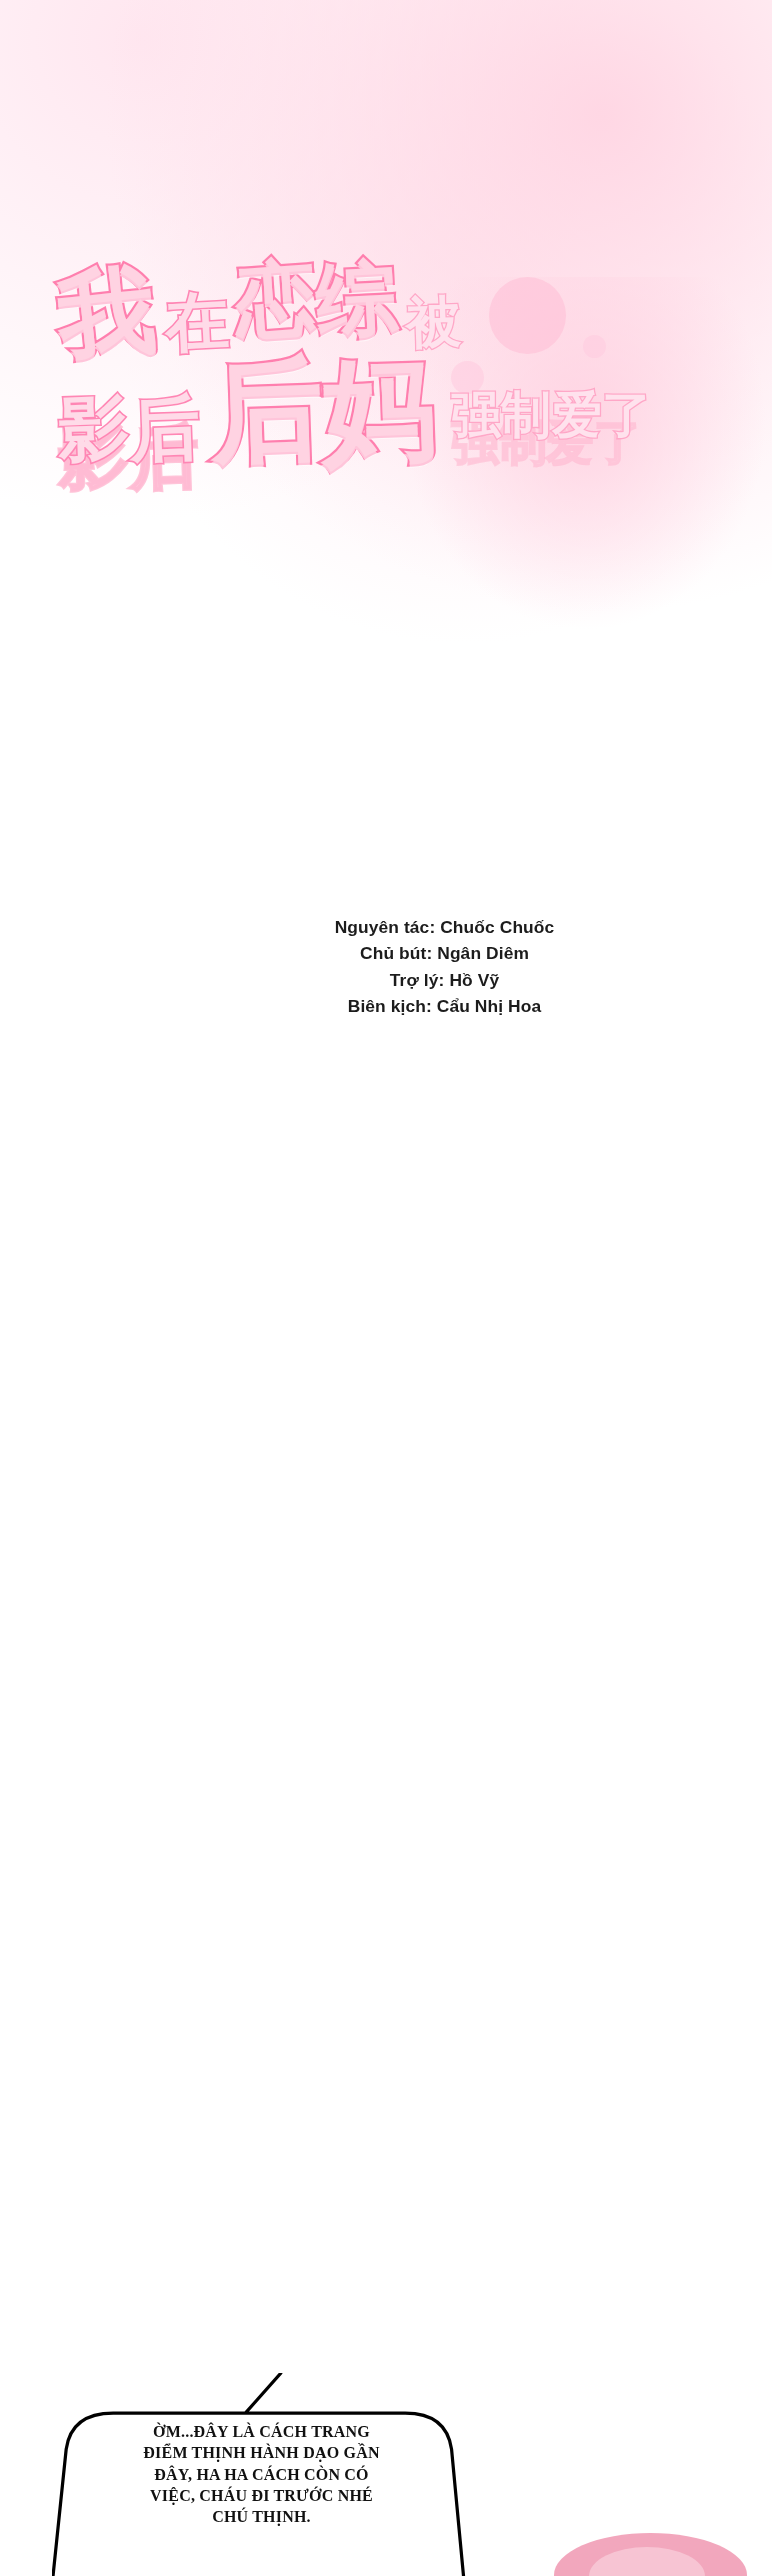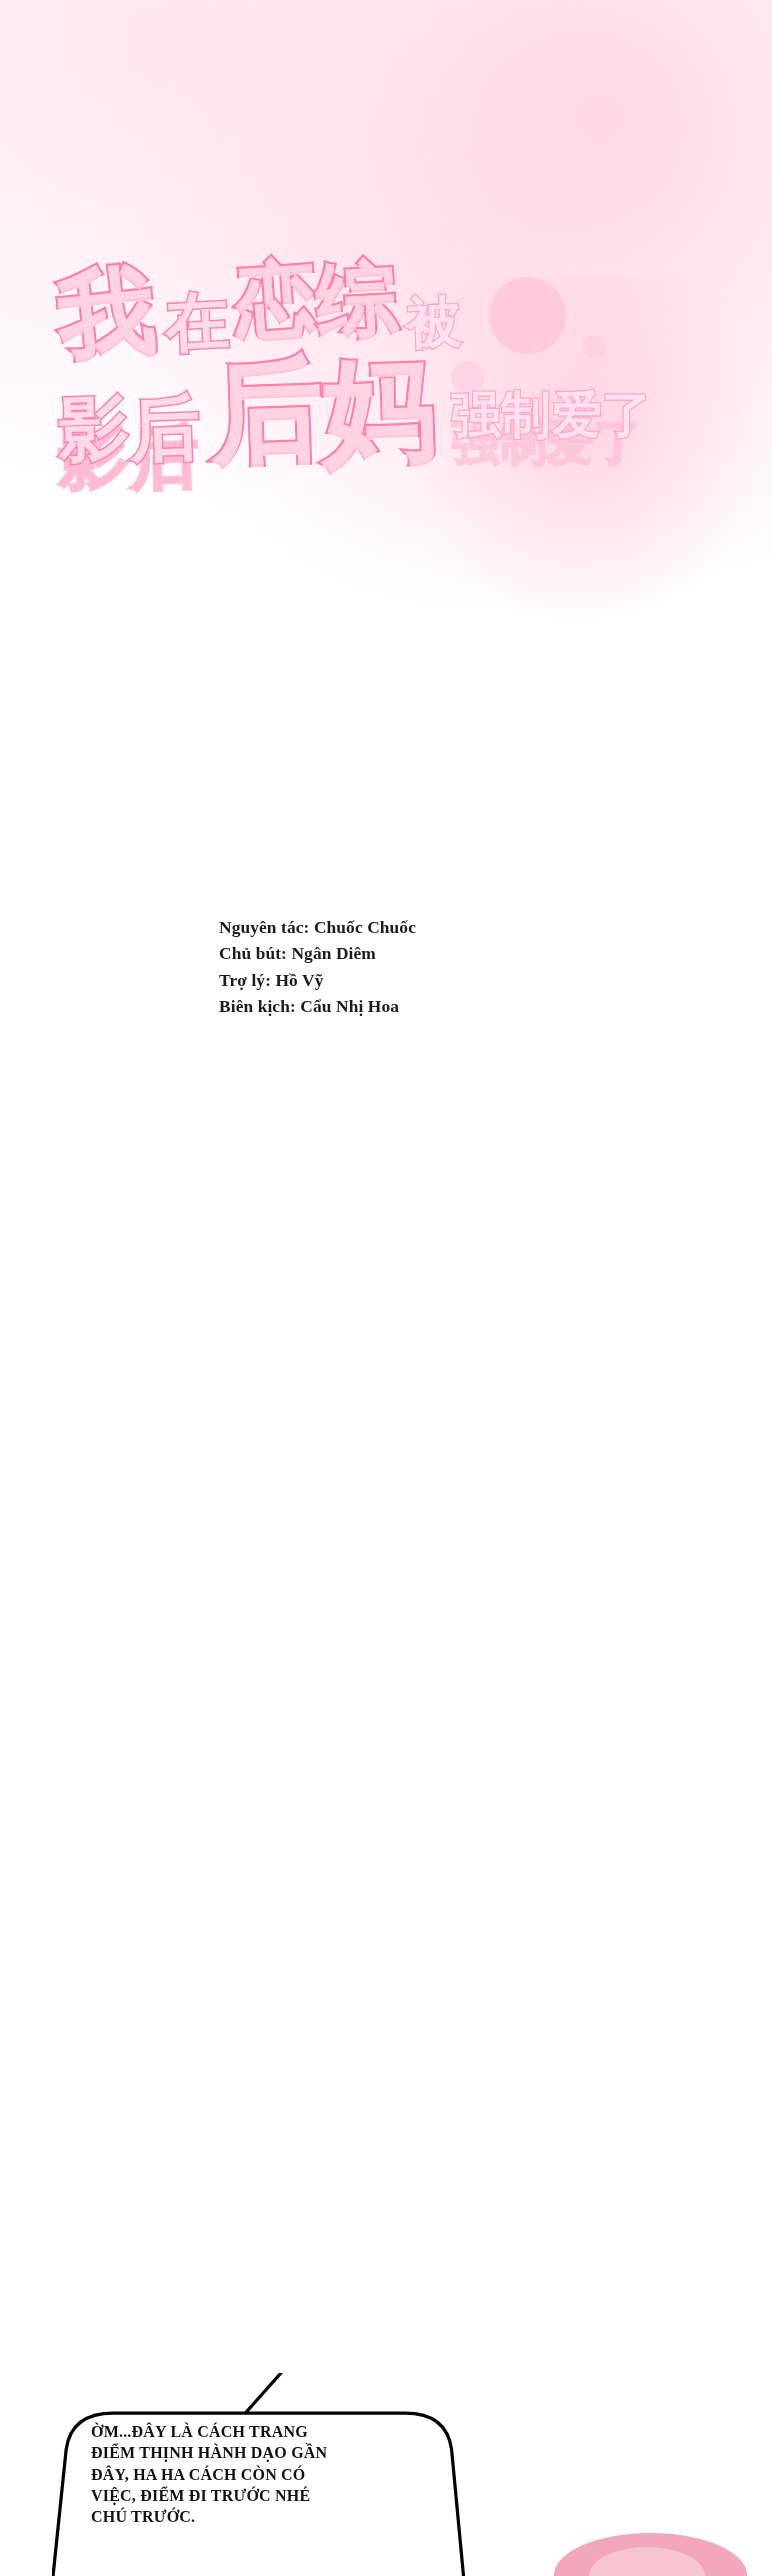--- a/index.html
+++ b/index.html
@@ -113,48 +113,49 @@
   }
 
   
   .credits {
     position: absolute;
     left: 219px;
     top: 914px;
     width: 451px;
   }
   .credits .line {
-    font-family: Liberation Serif, serif;
+    font-family: Liberation Sans, sans-serif;
     font-weight: 700;
     font-size: 17.4px;
     line-height: 1.52;
     color: #1c1c1c;
     letter-spacing: 0.1px;
     white-space: pre;
+    text-align: center;
   }
 
   
   .bubble-wrap {
     position: absolute;
     left: 52px;
     top: 2373px;
     width: 464px;
     height: 213px;
   }
   .bubble-svg {
     position: absolute;
     left: 0;
     top: 0;
   }
   .bubble-text {
     position: absolute;
     left: 39px;
     top: 48px;
     width: 341px;
-    text-align: left;
+    text-align: center;
     font-family: "Liberation Serif", serif;
     font-weight: 700;
     font-size: 16px;
     line-height: 1.33;
     color: #111111;
     letter-spacing: 0.2px;
   }
 
   
   .next-panel {
@@ -217,22 +218,22 @@
   </div>
 
   <div class="bubble-wrap">
     <svg class="bubble-svg" width="464" height="213" viewBox="0 0 720 330">
       <path d="M 355 0 L 300 62 L 95 62 Q 30 62 22 118 L 0 330 L 640 330 L 620 118 Q 612 62 548 62 L 300 62 Z" fill="#ffffff" stroke="#000000" stroke-width="5" stroke-linejoin="round"></path>
     </svg>
     <div class="bubble-text">
       <div>ỜM...ĐÂY LÀ CÁCH TRANG</div>
       <div>ĐIỂM THỊNH HÀNH DẠO GẦN</div>
       <div>ĐÂY, HA HA CÁCH CÒN CÓ</div>
-      <div>VIỆC, ĐIỂM ĐI TRƯỚC NHÉ</div>
-      <div>CHÚ TRƯỚC.</div>
+      <div>VIỆC, CHÁU ĐI TRƯỚC NHÉ</div>
+      <div>CHÚ THỊNH.</div>
     </div>
   </div>
 
   <div class="next-panel">
     <div class="np-shape" style="left:26px; top:18px; width:193px; height:84px; background:#f2a7bd;"></div>
     <div class="np-shape" style="left:61px; top:32px; width:116px; height:58px; background:#f7c4d3;"></div>
   </div>
 </div>
 
 

